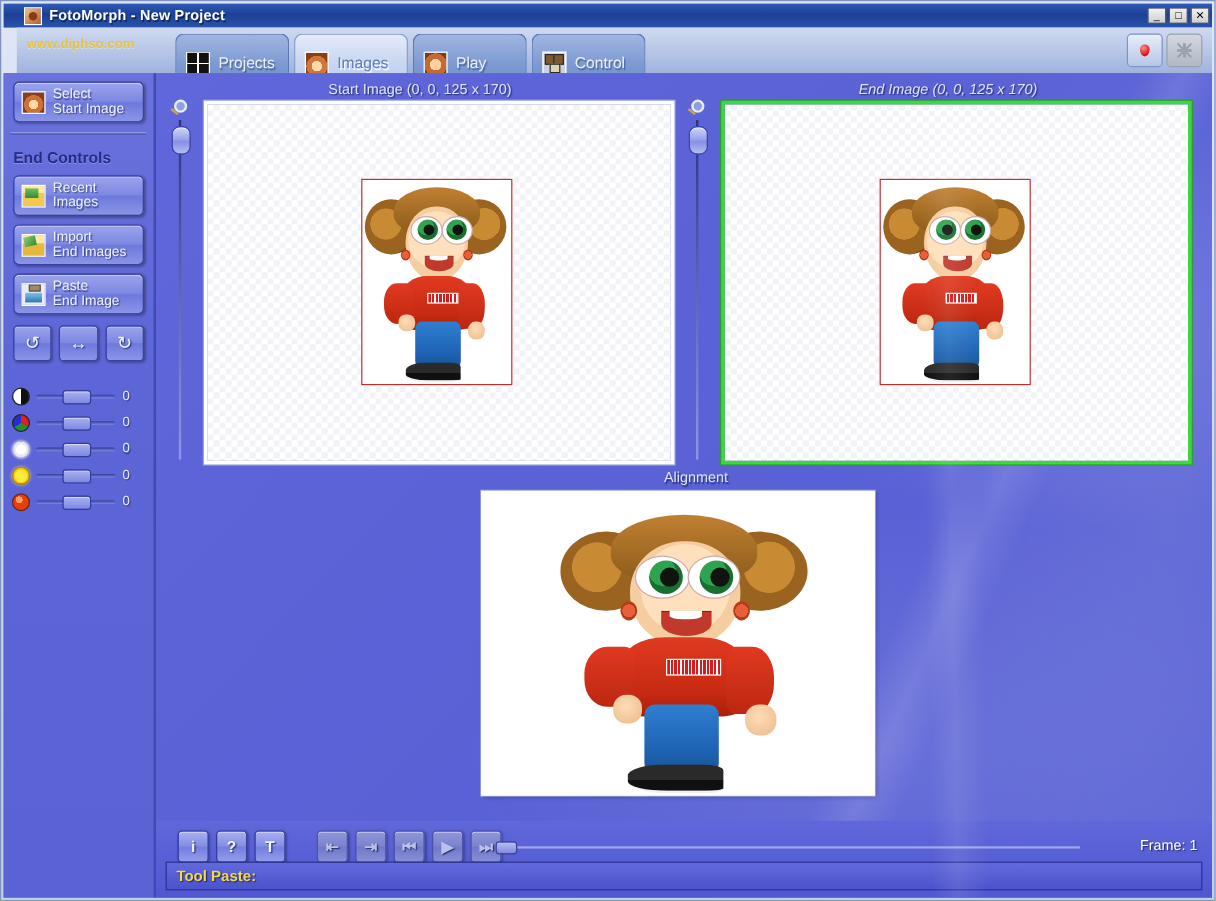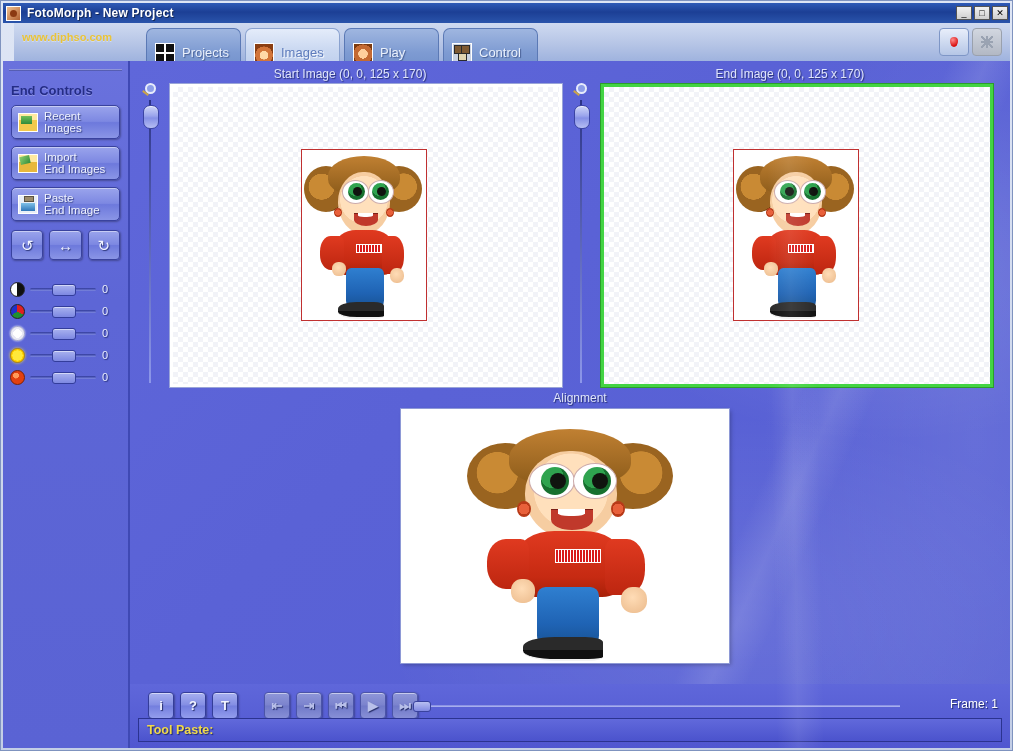--- a/index.html
+++ b/index.html
@@ -15,21 +15,21 @@
     background: linear-gradient(180deg,#dfe6f5 0%, #c3cee6 100%);
     box-sizing: border-box;
     border: 1px solid #7f93bf;
   }
 
   
   #titlebar {
     position: absolute; left: 2px; top: 2px; right: 2px; height: 20px;
     background: linear-gradient(180deg,#2f5bb7 0%, #1c3f95 45%, #2a54ab 100%);
     display: flex; align-items: center;
-    padding-left: 3px;
+    padding-left: 17px;
   }
   #title-icon {
     width: 15px; height: 15px;
     background: linear-gradient(135deg,#f0c090,#b06030);
     border: 1px solid #ffffff;
     box-sizing: border-box;
     position: relative;
     flex: 0 0 auto;
   }
   #title-icon::after{
@@ -437,20 +437,25 @@
       <div class="trbtn disabled">
         <span class="star-gray"></span>
       </div>
     </div>
   </div>
 
   <div id="body">
 
     <div id="sidebar">
 
+      <div class="sb-btn">
+        <span class="sb-ico ico-portrait"></span>
+        <span class="lbl">Select
+Start Image</span>
+      </div>
 
       <div id="sep"></div>
 
       <div id="endctl-label">End Controls</div>
 
       <div class="sb-btn">
         <span class="sb-ico ico-folder-img"></span>
         <span class="lbl">Recent
 Images</span>
       </div>
@@ -554,21 +559,21 @@
             <span class="c-armR" style="left:80px; top:86px; width:22px; height:38px;"></span>
             <span class="c-handL" style="left:30px; top:112px;width:14px; height:14px;"></span>
             <span class="c-handR" style="left:88px; top:118px;width:14px; height:15px;"></span>
             <span class="c-logo" style="left:54px; top:94px; width:26px; height:9px;"></span>
             <span class="c-pants" style="left:44px; top:118px;width:38px; height:42px;"></span>
             <span class="c-shoe" style="left:36px; top:152px;width:46px; height:15px;"></span>
           </div>
         </div>
       </div>
 
-      <div class="panel-title" style="left:450px; top:6px; width:420px;">End Image (0, 0, 125 x 170)</div>
+      <div class="panel-title" style="left:450px; top:6px; width:420px;font-style:italic;">End Image (0, 0, 125 x 170)</div>
 
       <div class="vslider" style="left:443px; top:22px; height:300px;">
         <span class="vs-mag">
           <span class="glass"></span>
             <span class="handle"></span>
         </span>
         <span class="vs-track"></span>
         <span class="vs-thumb" style="top:22px;"></span>
       </div>
 

